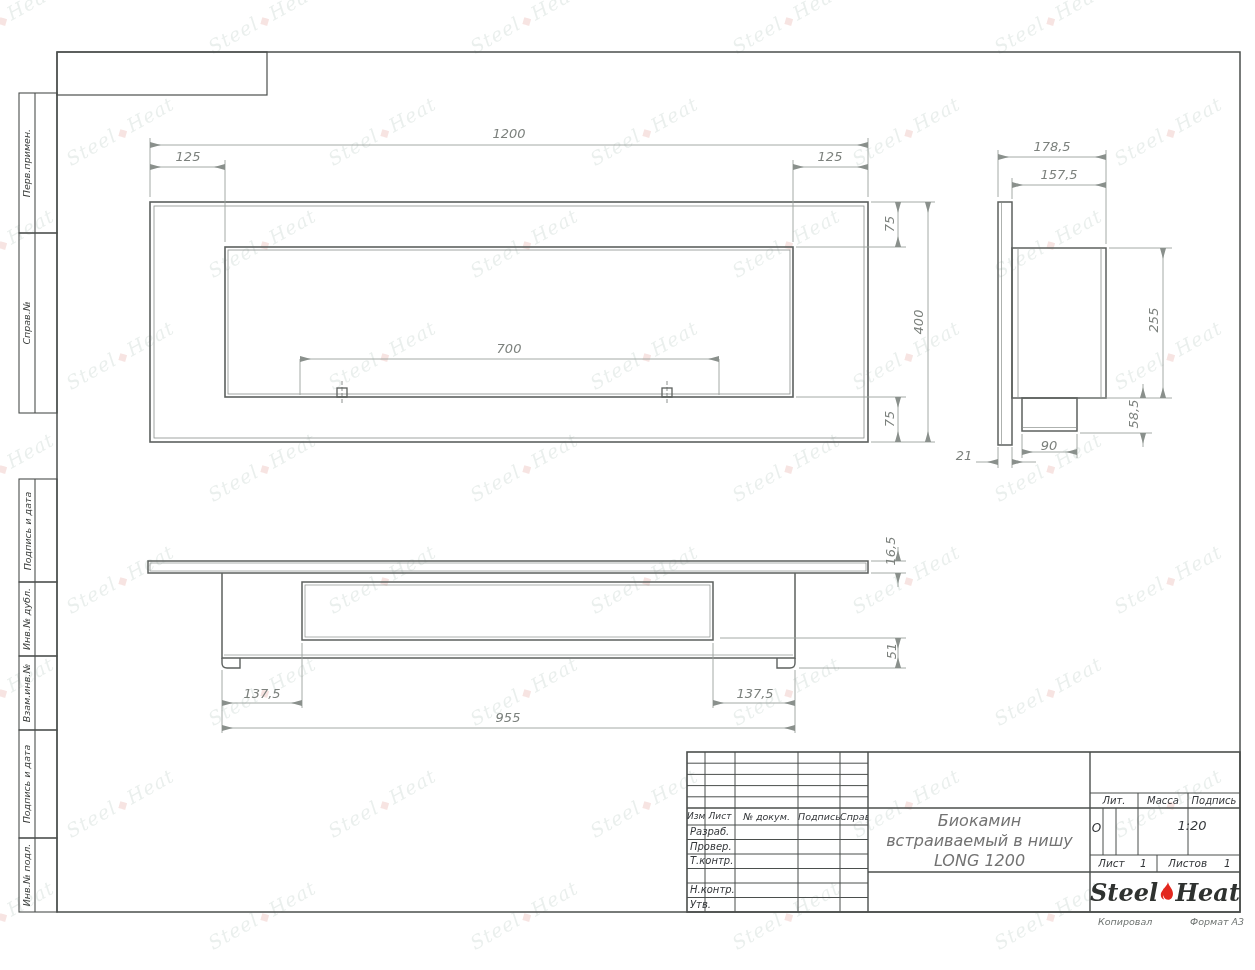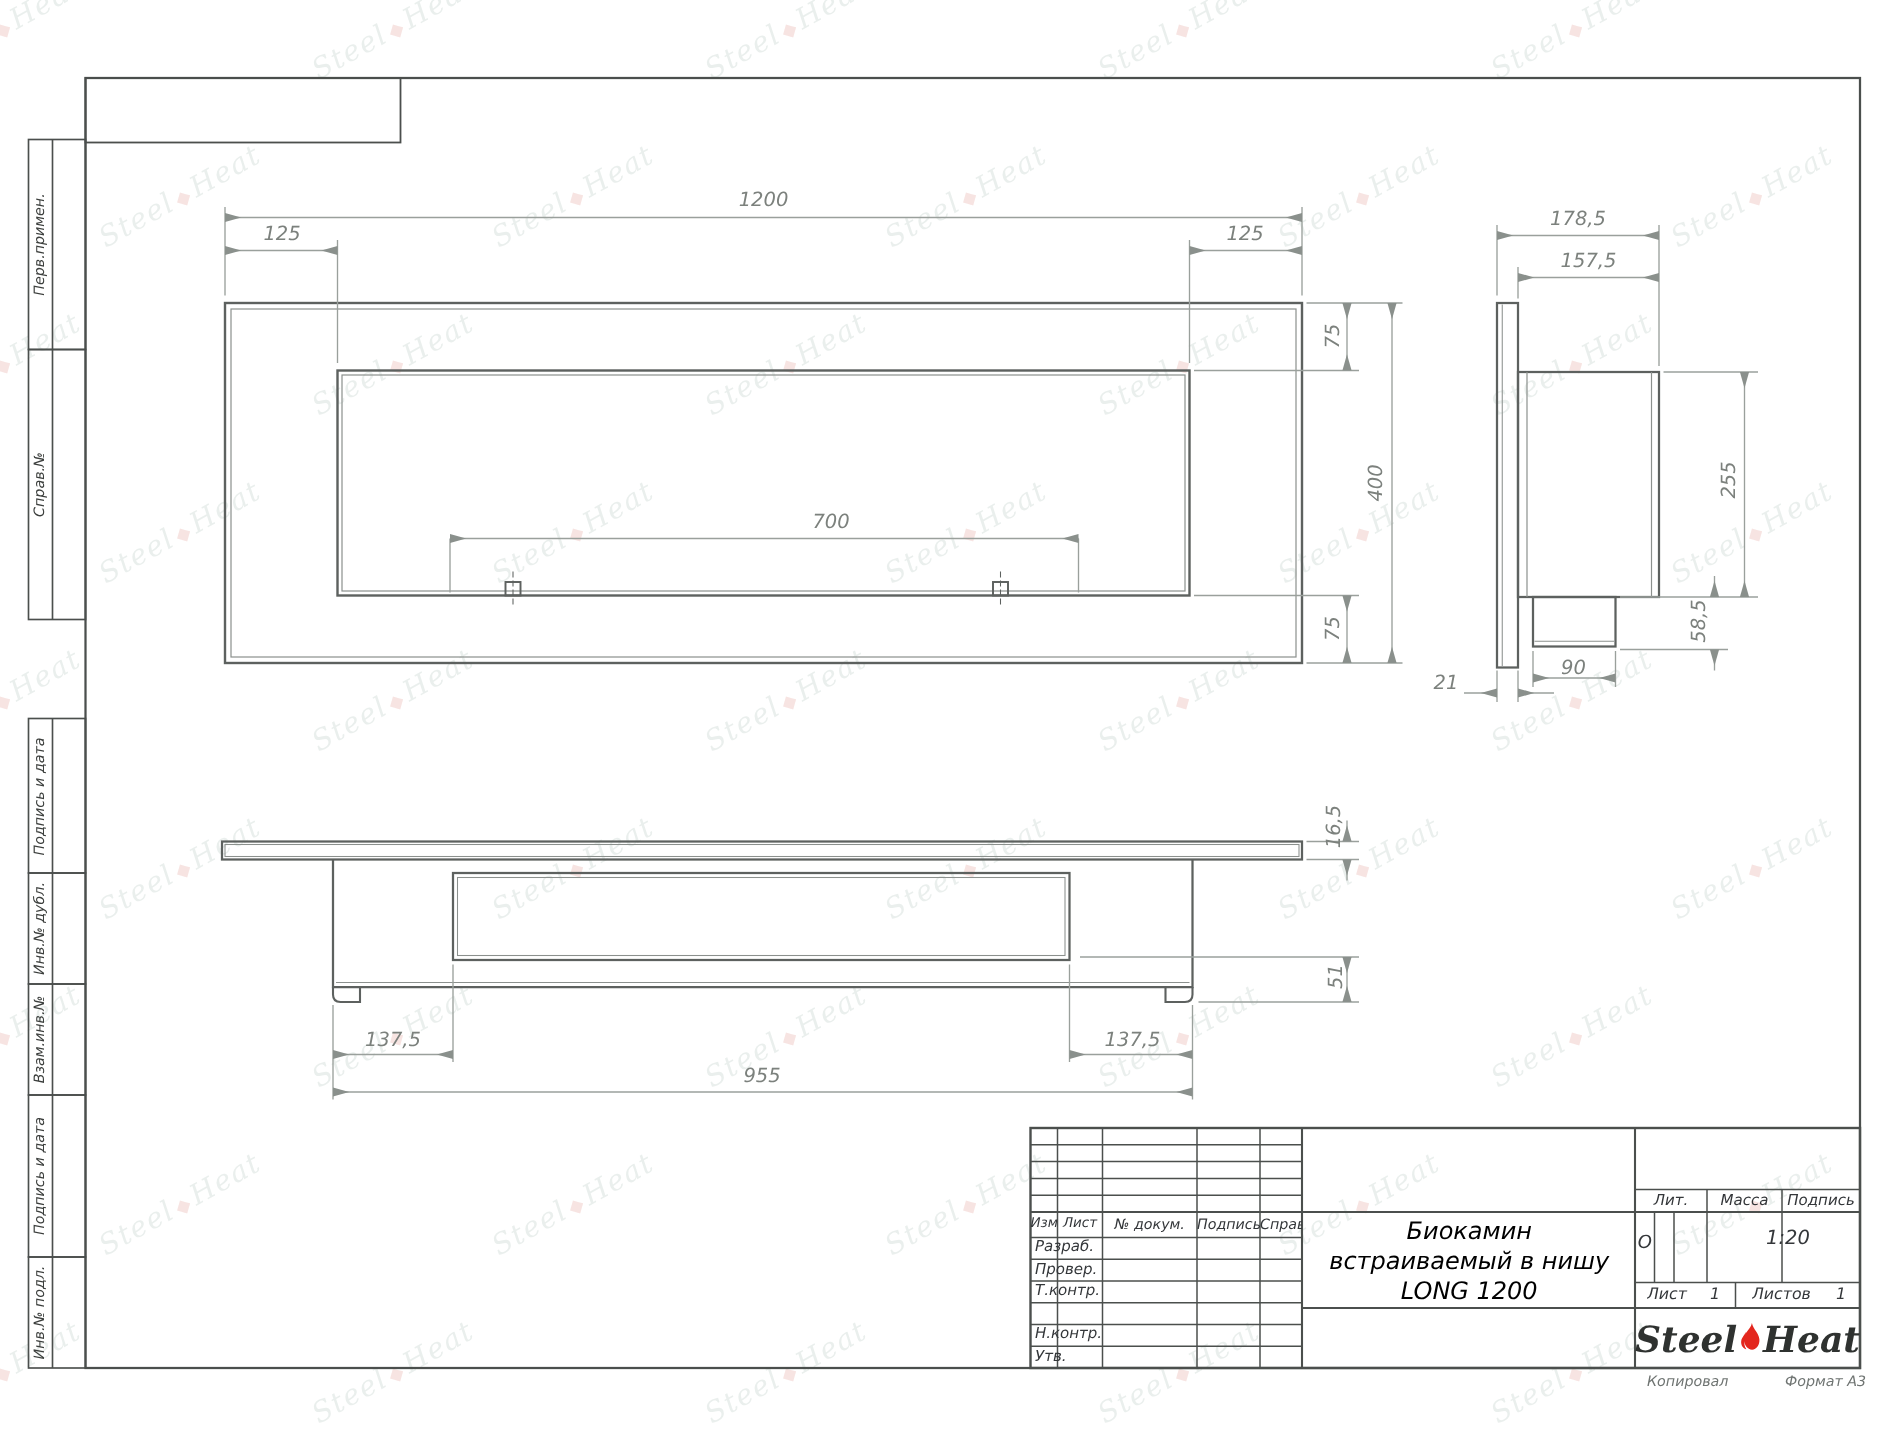--- a/index.html
+++ b/index.html
@@ -30,21 +30,21 @@
     white-space:nowrap;line-height:14px;height:14px;
   }
   .tb-cell{
     position:absolute;z-index:2;font-style:italic;color:#34373$5;
     color:#34373a;white-space:nowrap;overflow:hidden;
   }
   .c{text-align:center;}
   .title-cell{
     position:absolute;left:869px;top:809px;width:221px;height:63px;z-index:2;
     display:flex;flex-direction:column;justify-content:center;align-items:center;
-    font:italic 16px "DejaVu Sans",sans-serif;color:#000000;line-height:20px;
+    font:italic 16px "DejaVu Sans",sans-serif;color:#737373;line-height:20px;
   }
   .logo{
     position:absolute;left:1090px;top:873px;width:150px;height:39px;z-index:2;
     display:flex;align-items:center;justify-content:center;
     font:italic bold 24px "DejaVu Serif",serif;color:#2f3230;
   }
   .logo svg{margin:0 1px 2px 1px;}
   .footer-txt{position:absolute;z-index:2;font:italic 9.5px "DejaVu Sans",sans-serif;color:#6f7472;}
 </style>
 </head>
@@ -256,21 +256,21 @@
     <line x1="795" y1="670" x2="795" y2="733"></line>
     <line x1="222" y1="703" x2="302" y2="703" marker-start="url(#arr)" marker-end="url(#arr)"></line>
     <line x1="713" y1="703" x2="795" y2="703" marker-start="url(#arr)" marker-end="url(#arr)"></line>
     <line x1="222" y1="728" x2="795" y2="728" marker-start="url(#arr)" marker-end="url(#arr)"></line>
   </g>
 </svg>
 
 <div class="dim" style="left:509px;top:126px;">1200</div>
 <div class="dim" style="left:188px;top:149px;">125</div>
 <div class="dim" style="left:830px;top:149px;">125</div>
-<div class="dim" style="left:509px;top:341px;margin-left:45px;">700</div>
+<div class="dim" style="left:509px;top:341px;">700</div>
 <div class="dim rot" style="left:889px;top:224px;">75</div>
 <div class="dim rot" style="left:918px;top:322px;">400</div>
 <div class="dim rot" style="left:889px;top:419px;">75</div>
 
 <div class="dim" style="left:1052px;top:139px;">178,5</div>
 <div class="dim" style="left:1059px;top:167px;">157,5</div>
 <div class="dim rot" style="left:1153px;top:320px;">255</div>
 <div class="dim rot" style="left:1133px;top:414px;">58,5</div>
 <div class="dim" style="left:1049px;top:438px;">90</div>
 <div class="dim" style="left:964px;top:448px;">21</div>

